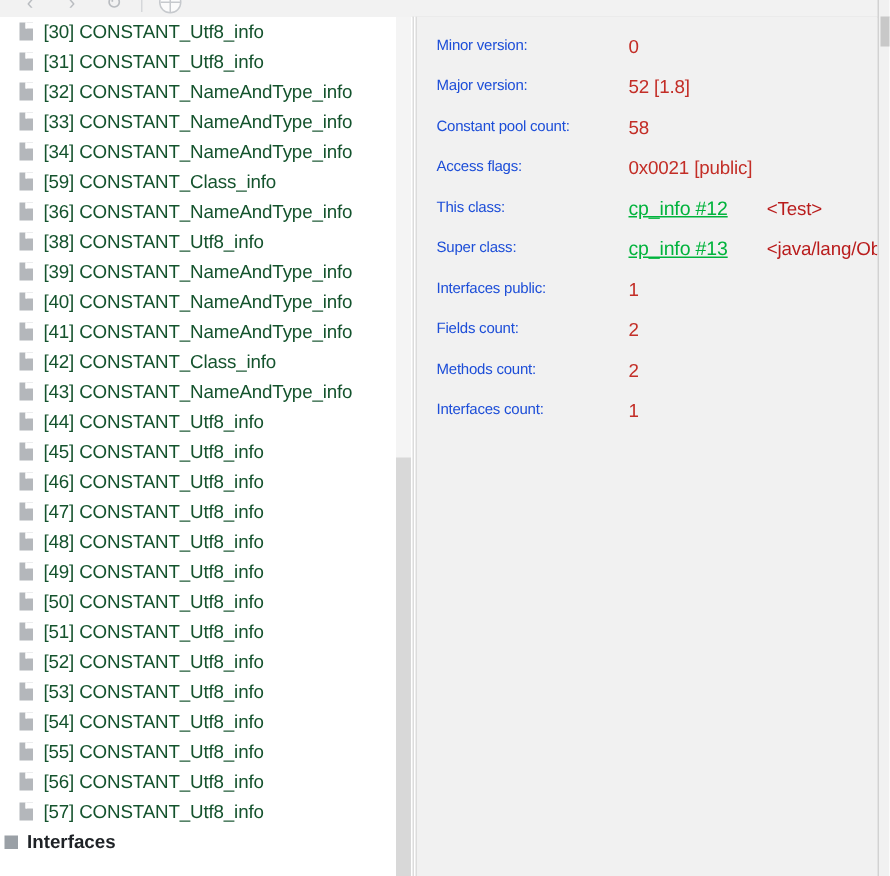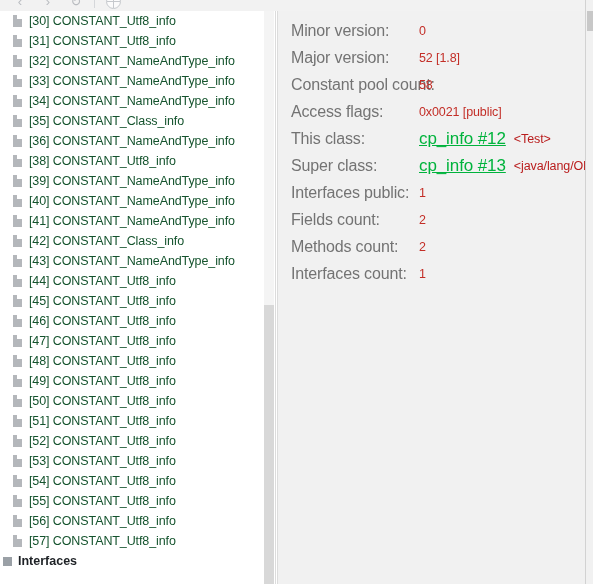--- a/index.html
+++ b/index.html
@@ -203,36 +203,36 @@
   }
   .detail-row {
     height: 27px;
     display: flex;
     align-items: center;
     white-space: nowrap;
     padding-left: 13px;
     box-sizing: border-box;
   }
   .d-label {
-    font-size: 16px;
-    color: #737373;
+    font-size: 10px;
+    color: #1d4ed8;
     width: 128px;
     flex: 0 0 auto;
     letter-spacing: -0.15px;
   }
   .d-value {
     font-size: 12.5px;
     color: #c32e27;
     letter-spacing: -0.1px;
   }
   .d-link {
-    font-size: 17px;
+    font-size: 13px;
     color: #00b33c;
     letter-spacing: -0.1px;
-    margin-right: 8px;
+    margin-right: 26px;
   }
   .d-extra {
     font-size: 12.5px;
     color: #b91c1c;
     letter-spacing: -0.1px;
   }
 
   
   .right-edge {
     position: absolute;
@@ -285,21 +285,21 @@
         <div class="tree-row">
           <span class="doc-icon"></span>
           <span class="tree-label">[33] CONSTANT_NameAndType_info</span>
         </div>
         <div class="tree-row">
           <span class="doc-icon"></span>
           <span class="tree-label">[34] CONSTANT_NameAndType_info</span>
         </div>
         <div class="tree-row">
           <span class="doc-icon"></span>
-          <span class="tree-label">[35] CONSTANT_Class_info</span>
+          <span class="tree-label">[59] CONSTANT_Class_info</span>
         </div>
         <div class="tree-row">
           <span class="doc-icon"></span>
           <span class="tree-label">[36] CONSTANT_NameAndType_info</span>
         </div>
         <div class="tree-row">
           <span class="doc-icon"></span>
           <span class="tree-label">[38] CONSTANT_Utf8_info</span>
         </div>
         <div class="tree-row">

